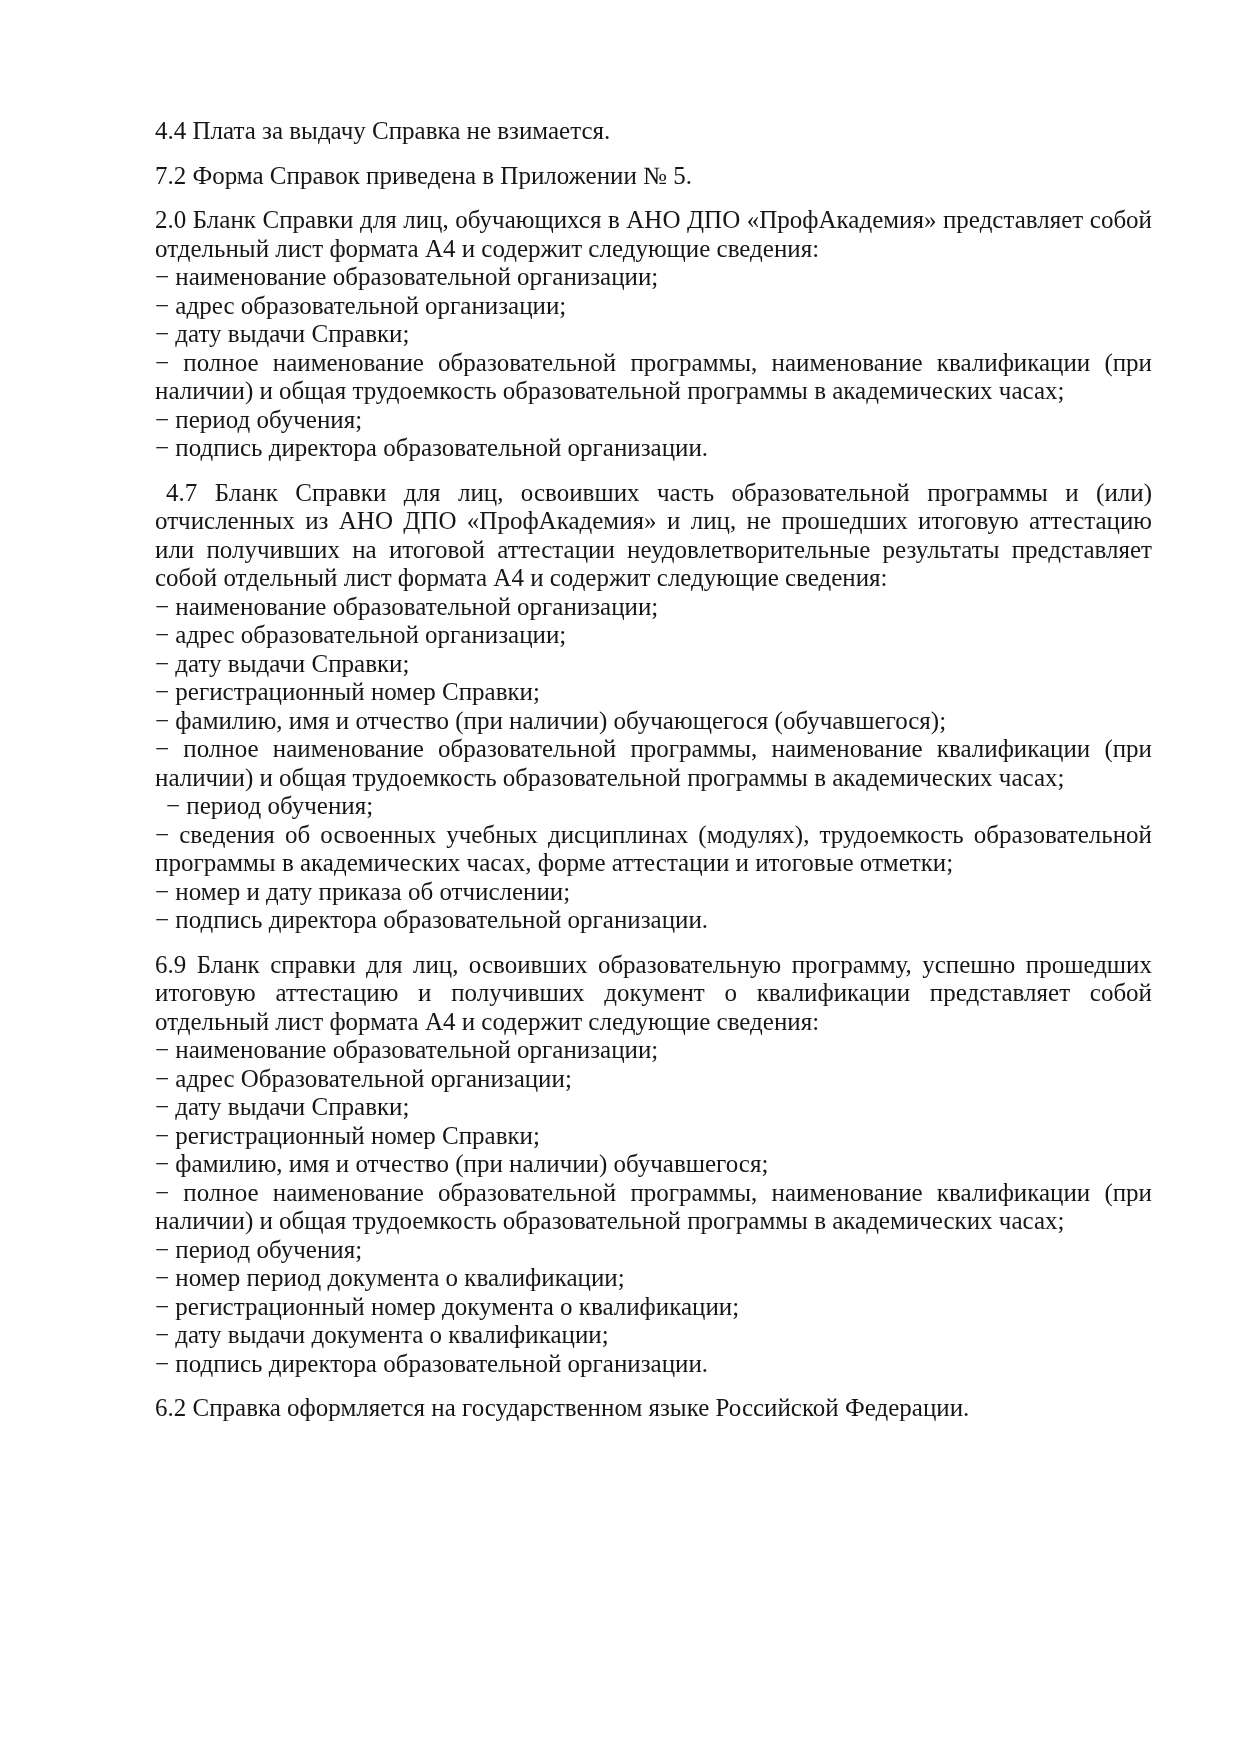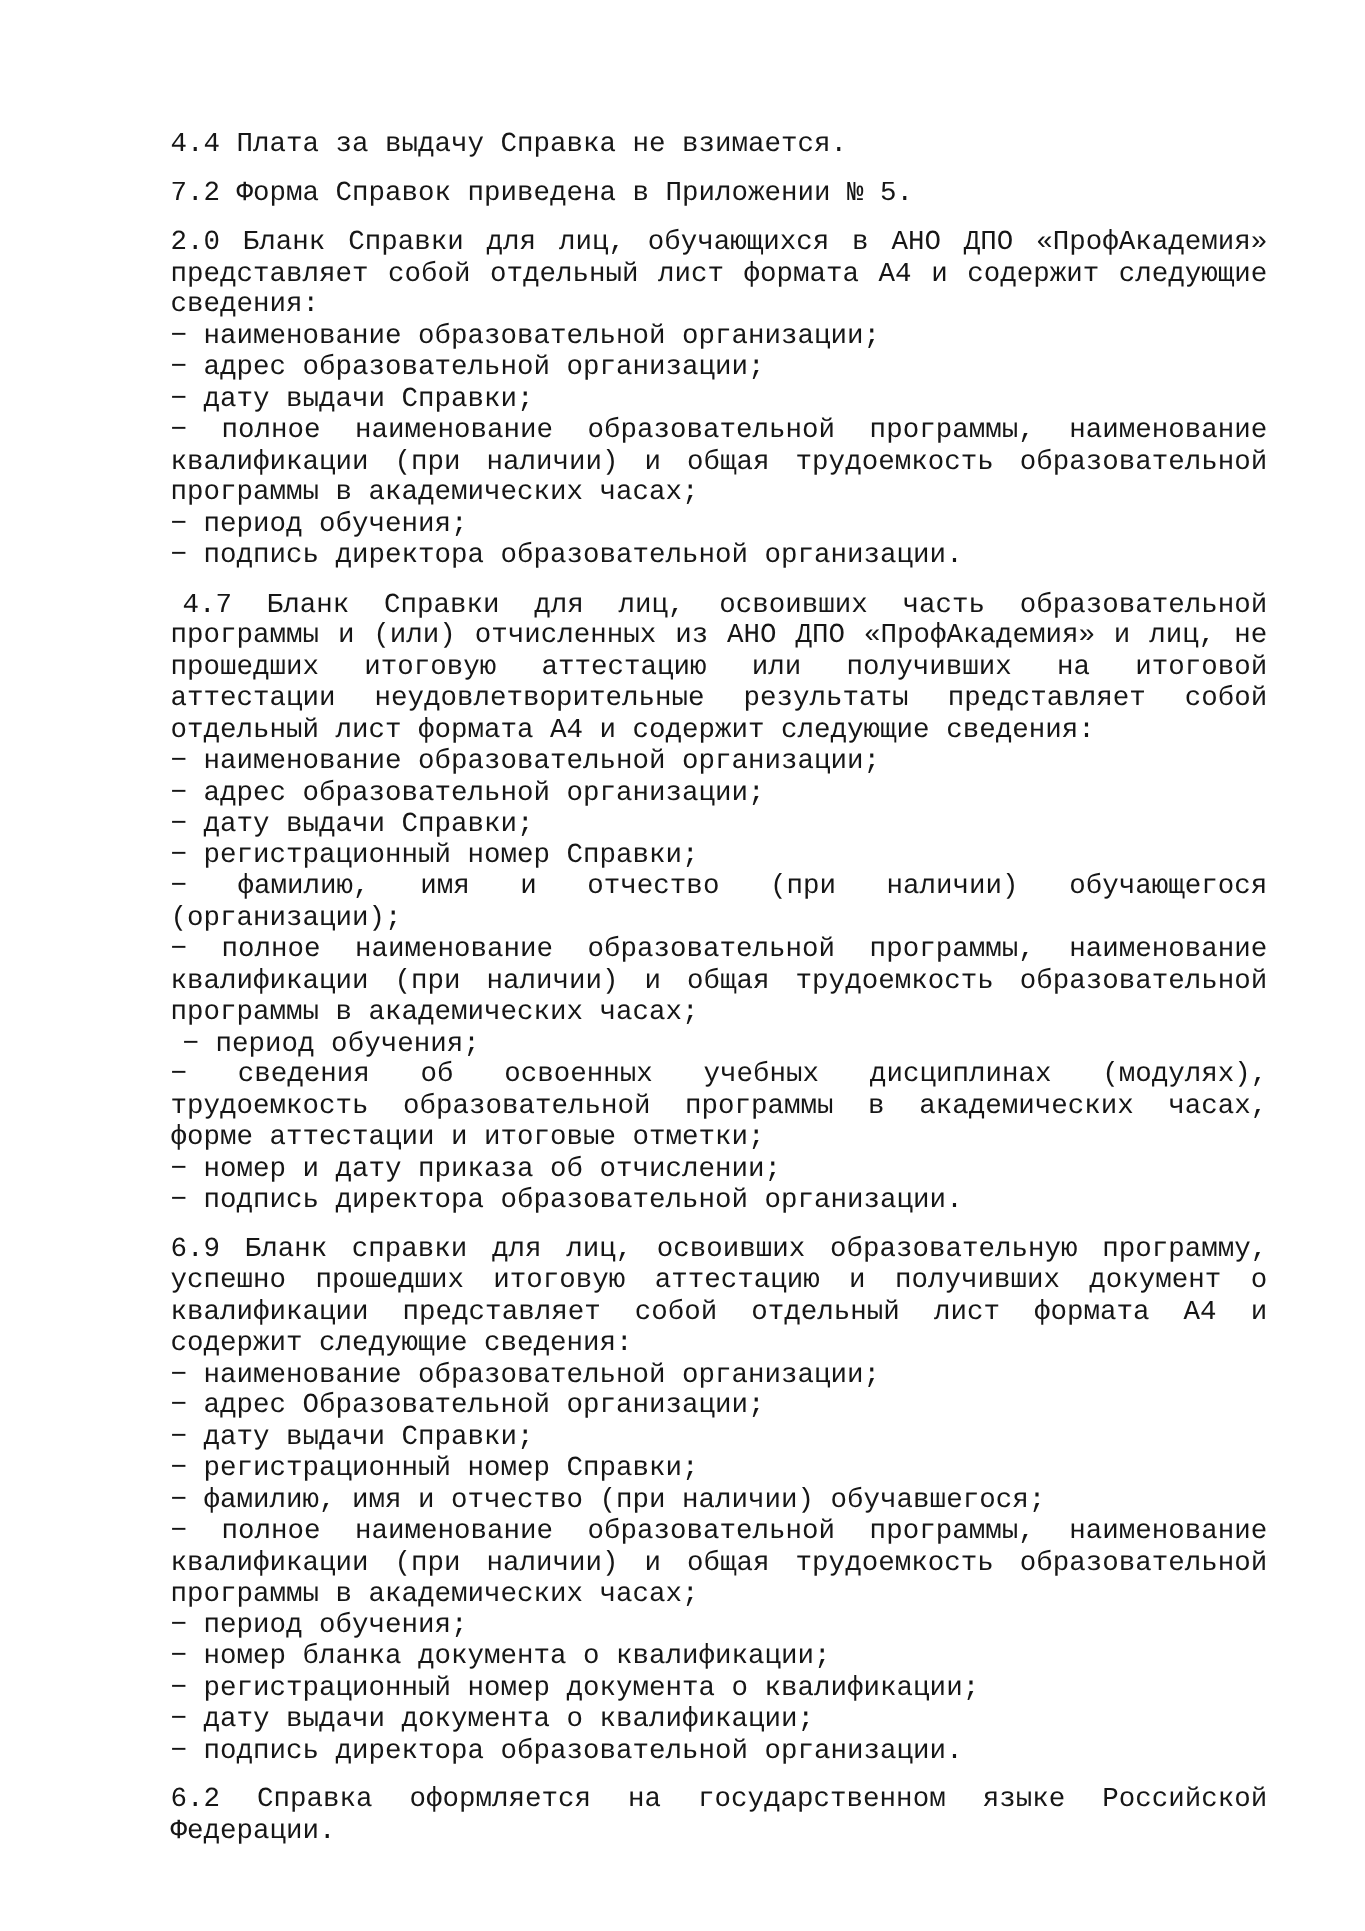--- a/index.html
+++ b/index.html
@@ -28,21 +28,20 @@
     width: 997px;
     color: #161616;
     font-size: 25px;
     line-height: 28.5px;
   }
   .para {
     margin: 0;
     padding: 0;
     text-align: justify;
     hyphens: none;
-    font-family: Liberation Mono, monospace;
   }
   .para.intro {
     margin-top: 16px;
   }
   .para.indent {
     text-indent: 11px;
   }
 </style>
 </head>
 <body>
@@ -63,37 +62,37 @@
         <p class="para item">− полное наименование образовательной программы, наименование квалификации (при наличии) и общая трудоемкость образовательной программы в академических часах;</p>
         <p class="para item">− период обучения;</p>
         <p class="para item">− подпись директора образовательной организации.</p>
       </div>
       <div class="section">
         <p class="para intro indent">4.7 Бланк Справки для лиц, освоивших часть образовательной программы и (или) отчисленных из АНО ДПО «ПрофАкадемия» и лиц, не прошедших итоговую аттестацию или получивших на итоговой аттестации неудовлетворительные результаты представляет собой отдельный лист формата А4 и содержит следующие сведения:</p>
         <p class="para item">− наименование образовательной организации;</p>
         <p class="para item">− адрес образовательной организации;</p>
         <p class="para item">− дату выдачи Справки;</p>
         <p class="para item">− регистрационный номер Справки;</p>
-        <p class="para item">− фамилию, имя и отчество (при наличии) обучающегося (организации);</p>
+        <p class="para item">− фамилию, имя и отчество (при наличии) обучающегося (обучавшегося);</p>
         <p class="para item">− полное наименование образовательной программы, наименование квалификации (при наличии) и общая трудоемкость образовательной программы в академических часах;</p>
         <p class="para item indent">− период обучения;</p>
         <p class="para item">− сведения об освоенных учебных дисциплинах (модулях), трудоемкость образовательной программы в академических часах, форме аттестации и итоговые отметки;</p>
         <p class="para item">− номер и дату приказа об отчислении;</p>
         <p class="para item">− подпись директора образовательной организации.</p>
       </div>
       <div class="section">
         <p class="para intro">6.9 Бланк справки для лиц, освоивших образовательную программу, успешно прошедших итоговую аттестацию и получивших документ о квалификации представляет собой отдельный лист формата А4 и содержит следующие сведения:</p>
         <p class="para item">− наименование образовательной организации;</p>
         <p class="para item">− адрес Образовательной организации;</p>
         <p class="para item">− дату выдачи Справки;</p>
         <p class="para item">− регистрационный номер Справки;</p>
         <p class="para item">− фамилию, имя и отчество (при наличии) обучавшегося;</p>
         <p class="para item">− полное наименование образовательной программы, наименование квалификации (при наличии) и общая трудоемкость образовательной программы в академических часах;</p>
         <p class="para item">− период обучения;</p>
-        <p class="para item">− номер бланка документа о квалификации;</p>
+        <p class="para item">− номер период документа о квалификации;</p>
         <p class="para item">− регистрационный номер документа о квалификации;</p>
         <p class="para item">− дату выдачи документа о квалификации;</p>
         <p class="para item">− подпись директора образовательной организации.</p>
       </div>
       <div class="section">
         <p class="para intro">6.2 Справка оформляется на государственном языке Российской Федерации.</p>
       </div>
     </div>
 </div>
 

